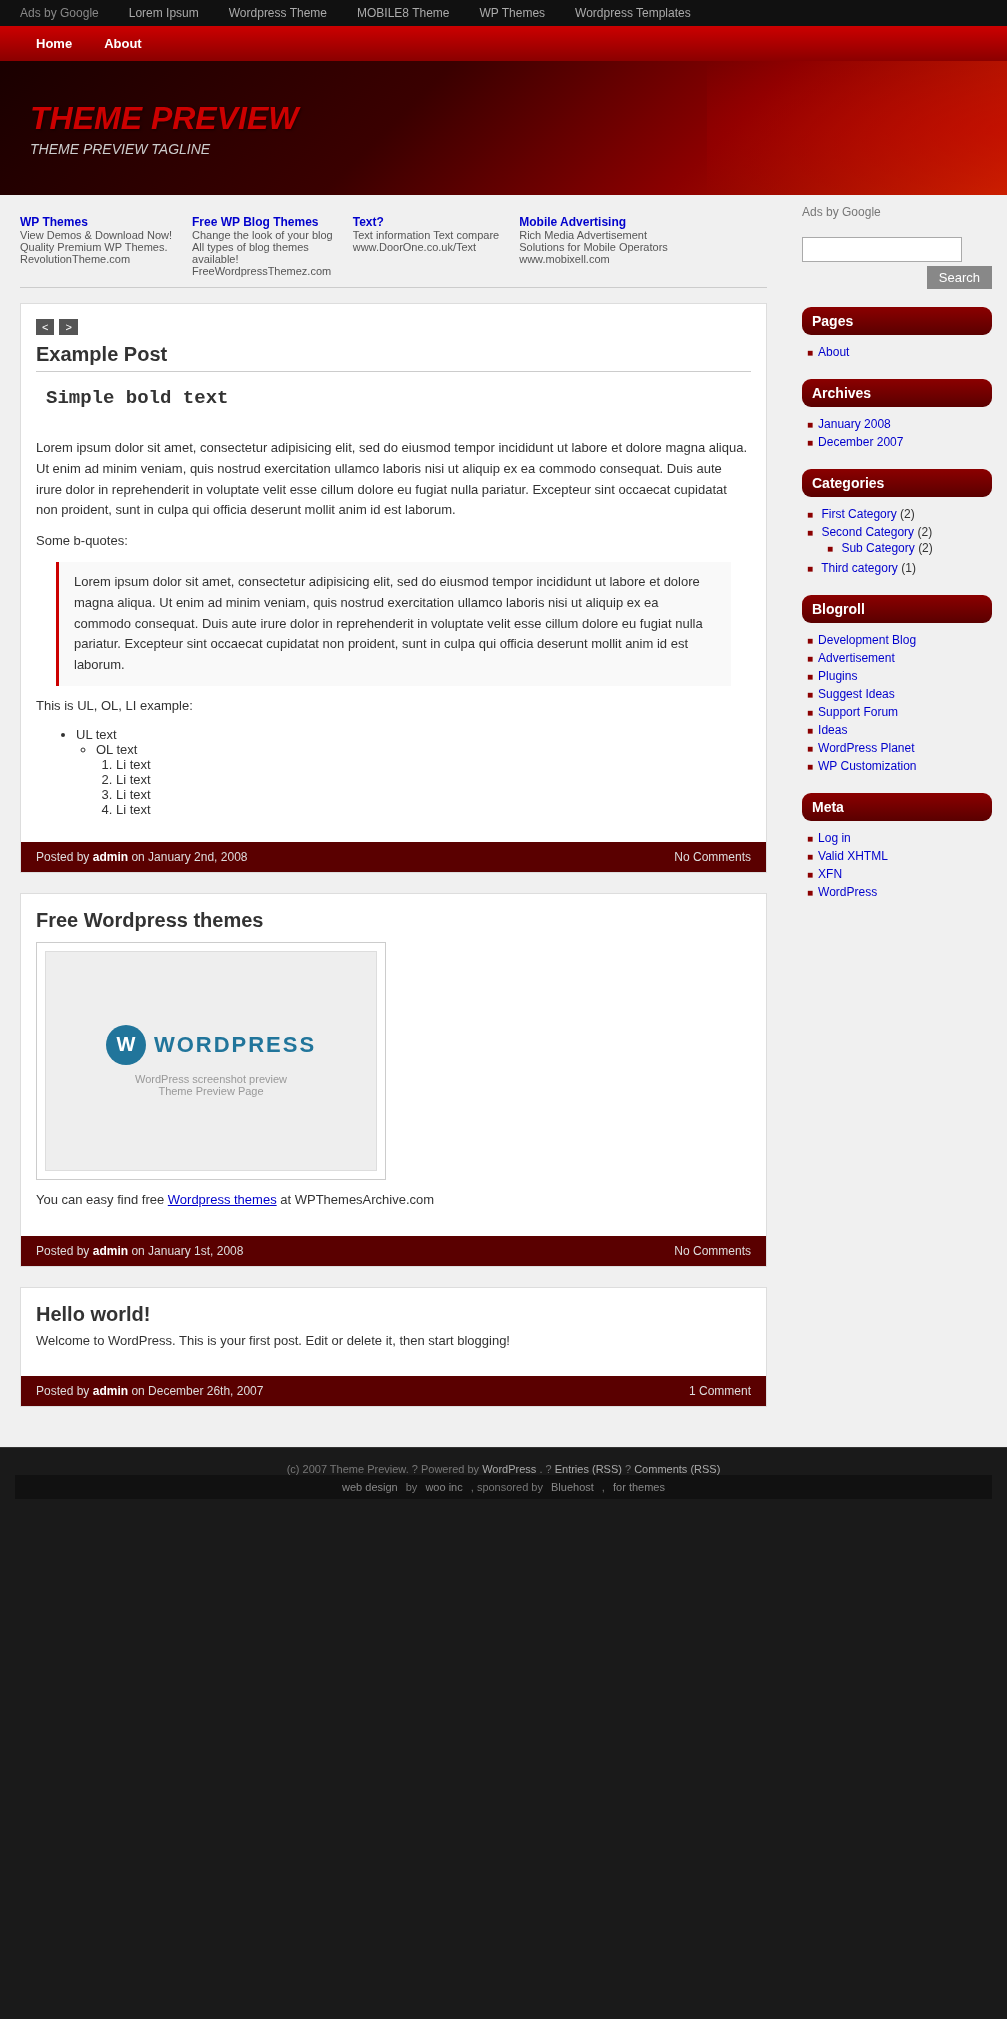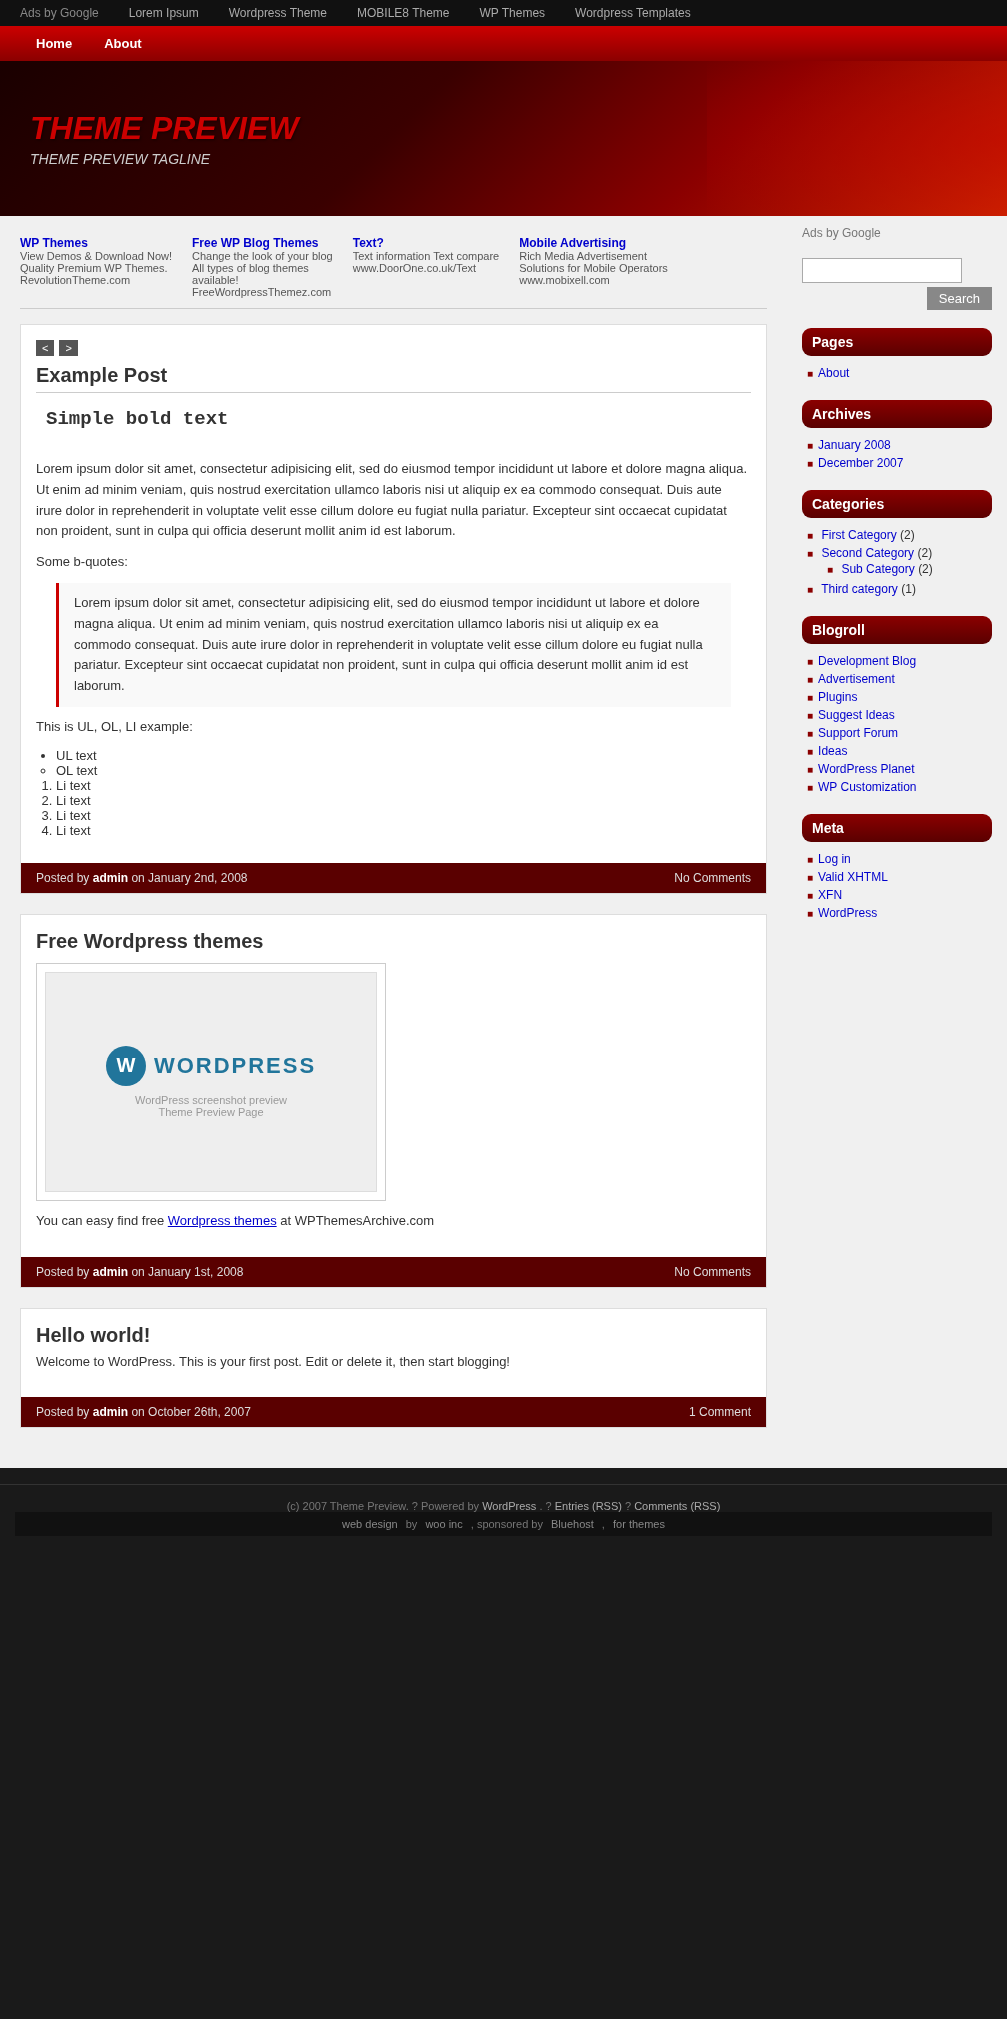--- a/index.html
+++ b/index.html
@@ -8,21 +8,21 @@
     
     #top-ad-bar { background: #111; padding: 6px 20px; display: flex; align-items: center; gap: 30px; }
     #top-ad-bar span { color: #888; font-size: 12px; }
     #top-ad-bar a { color: #aaa; font-size: 12px; text-decoration: none; }
 
     
     #nav-bar { background: linear-gradient(to bottom, #cc0000, #8b0000); padding: 0 20px; display: flex; align-items: center; }
     .nav-item { color: #fff; padding: 10px 16px; font-size: 13px; font-weight: bold; text-decoration: none; display: inline-block; }
 
     
-    #banner { background: linear-gradient(135deg, #1a0000 0%, #3a0000 40%, #8b0000 70%, #cc2200 100%); height: 155px; position: relative; overflow: hidden; padding: 20px 30px; display: flex; flex-direction: column; justify-content: center; }
+    #banner { background: linear-gradient(135deg, #1a0000 0%, #3a0000 40%, #8b0000 70%, #cc2200 100%); height: 134px; position: relative; overflow: hidden; padding: 20px 30px; display: flex; flex-direction: column; justify-content: center; }
     #banner::after { content: ''; position: absolute; right: 0; top: 0; width: 300px; height: 100%; background: radial-gradient(ellipse at right, rgba(200,0,0,0.4), transparent); }
     .banner-title { color: #cc0000; font-size: 32px; font-weight: bold; font-style: italic; text-shadow: 1px 1px 3px rgba(0,0,0,0.5); }
     .banner-tagline { color: #ccc; font-size: 14px; font-style: italic; margin-top: 4px; }
 
     
     #main-wrapper { background: #f0f0f0; display: flex; gap: 0; }
     #content-area { flex: 1; padding: 20px; background: #f0f0f0; min-width: 0; }
     #sidebar { width: 220px; padding: 10px 15px; background: #f0f0f0; flex-shrink: 0; }
 
     
@@ -35,42 +35,42 @@
     .post { background: #fff; border: 1px solid #ddd; margin-bottom: 20px; }
     .post-inner { padding: 15px; }
     .post-nav { display: flex; gap: 5px; margin-bottom: 8px; }
     .post-nav-btn { background: #555; color: #fff; padding: 2px 6px; font-size: 11px; border: none; cursor: pointer; }
     .post-title { font-size: 20px; font-weight: bold; color: #333; margin-bottom: 5px; }
     .post-divider { border: none; border-top: 1px solid #ccc; margin: 5px 0 10px; }
     .bold-text { font-weight: bold; font-size: 19px; margin-bottom: 24px; padding: 5px 10px; font-family: Liberation Mono, monospace; }
     .post-content { font-size: 13px; line-height: 1.6; color: #333; margin-bottom: 10px; }
     .blockquote-section { margin: 10px 20px; padding: 10px 15px; border-left: 3px solid #cc0000; background: #f9f9f9; font-size: 13px; line-height: 1.6; }
     .list-section { margin: 10px 20px; font-size: 13px; }
-    .list-section ul, .list-section ol { }
+    .list-section ul, .list-section ol { margin-left: 20px; }
     .post-footer { background: #5a0000; color: #ddd; padding: 8px 15px; display: flex; justify-content: space-between; font-size: 12px; }
     .post-footer a { color: #ddd; text-decoration: none; }
     .post-footer strong { color: #fff; }
 
     
     .sidebar-ads { font-size: 12px; color: #777; margin-bottom: 8px; }
     .search-box { margin-bottom: 15px; }
     .search-input { width: 160px; border: 1px solid #aaa; padding: 4px; font-size: 13px; }
     .search-btn { background: #888; color: #fff; border: none; padding: 4px 12px; cursor: pointer; font-size: 13px; float: right; margin-top: 4px; }
 
     .sidebar-section { margin-bottom: 18px; }
     .sidebar-heading { background: linear-gradient(to bottom, #8b0000, #5a0000); color: #fff; padding: 6px 10px; font-size: 14px; font-weight: bold; margin-bottom: 8px; border-radius: 9px; }
     .sidebar-list { list-style: none; padding: 0 5px; }
     .sidebar-list li { padding: 2px 0; font-size: 12px; }
     .sidebar-list li::before { content: '■'; color: #8b0000; margin-right: 5px; font-size: 10px; }
     .sidebar-list a { color: #00c; text-decoration: none; font-size: 12px; }
     .sub-list { list-style: none; padding-left: 20px; }
     .sub-list li::before { content: '■'; color: #8b0000; margin-right: 5px; font-size: 10px; }
 
     
-    #footer-bottom { background: #1a1a1a; padding: 15px; text-align: center; color: #777; font-size: 11px; border-top: 1px solid #333; margin-top: 16px; }
+    #footer-bottom { background: #1a1a1a; padding: 15px; text-align: center; color: #777; font-size: 11px; border-top: 1px solid #333; margin-top: 0; }
     #footer-bottom a { color: #aaa; text-decoration: none; }
     #footer-links { background: #111; text-align: center; padding: 6px; font-size: 11px; }
     #footer-links a { color: #888; text-decoration: none; margin: 0 5px; }
 
     .inline-link { color: #00c; text-decoration: underline; cursor: pointer; }
     .clearfix::after { content: ''; display: table; clear: both; }
   </style>
 </head>
 <body>
 
@@ -190,21 +190,21 @@
     </div>
 
     <div class="post">
       <div class="post-inner">
         <div class="post-title">Hello world!</div>
         <p class="post-content">Welcome to WordPress. This is your first post. Edit or delete it, then start blogging!</p>
       </div>
       <div class="post-footer">
         <span>
           Posted by <strong>admin</strong>
-          on <span>October 26th, 2007</span>
+          on <span>December 26th, 2007</span>
         </span>
         <a href="#">1 Comment</a>
       </div>
     </div>
 
   </div>
 
   <div id="sidebar">
 
     <div class="sidebar-section">

